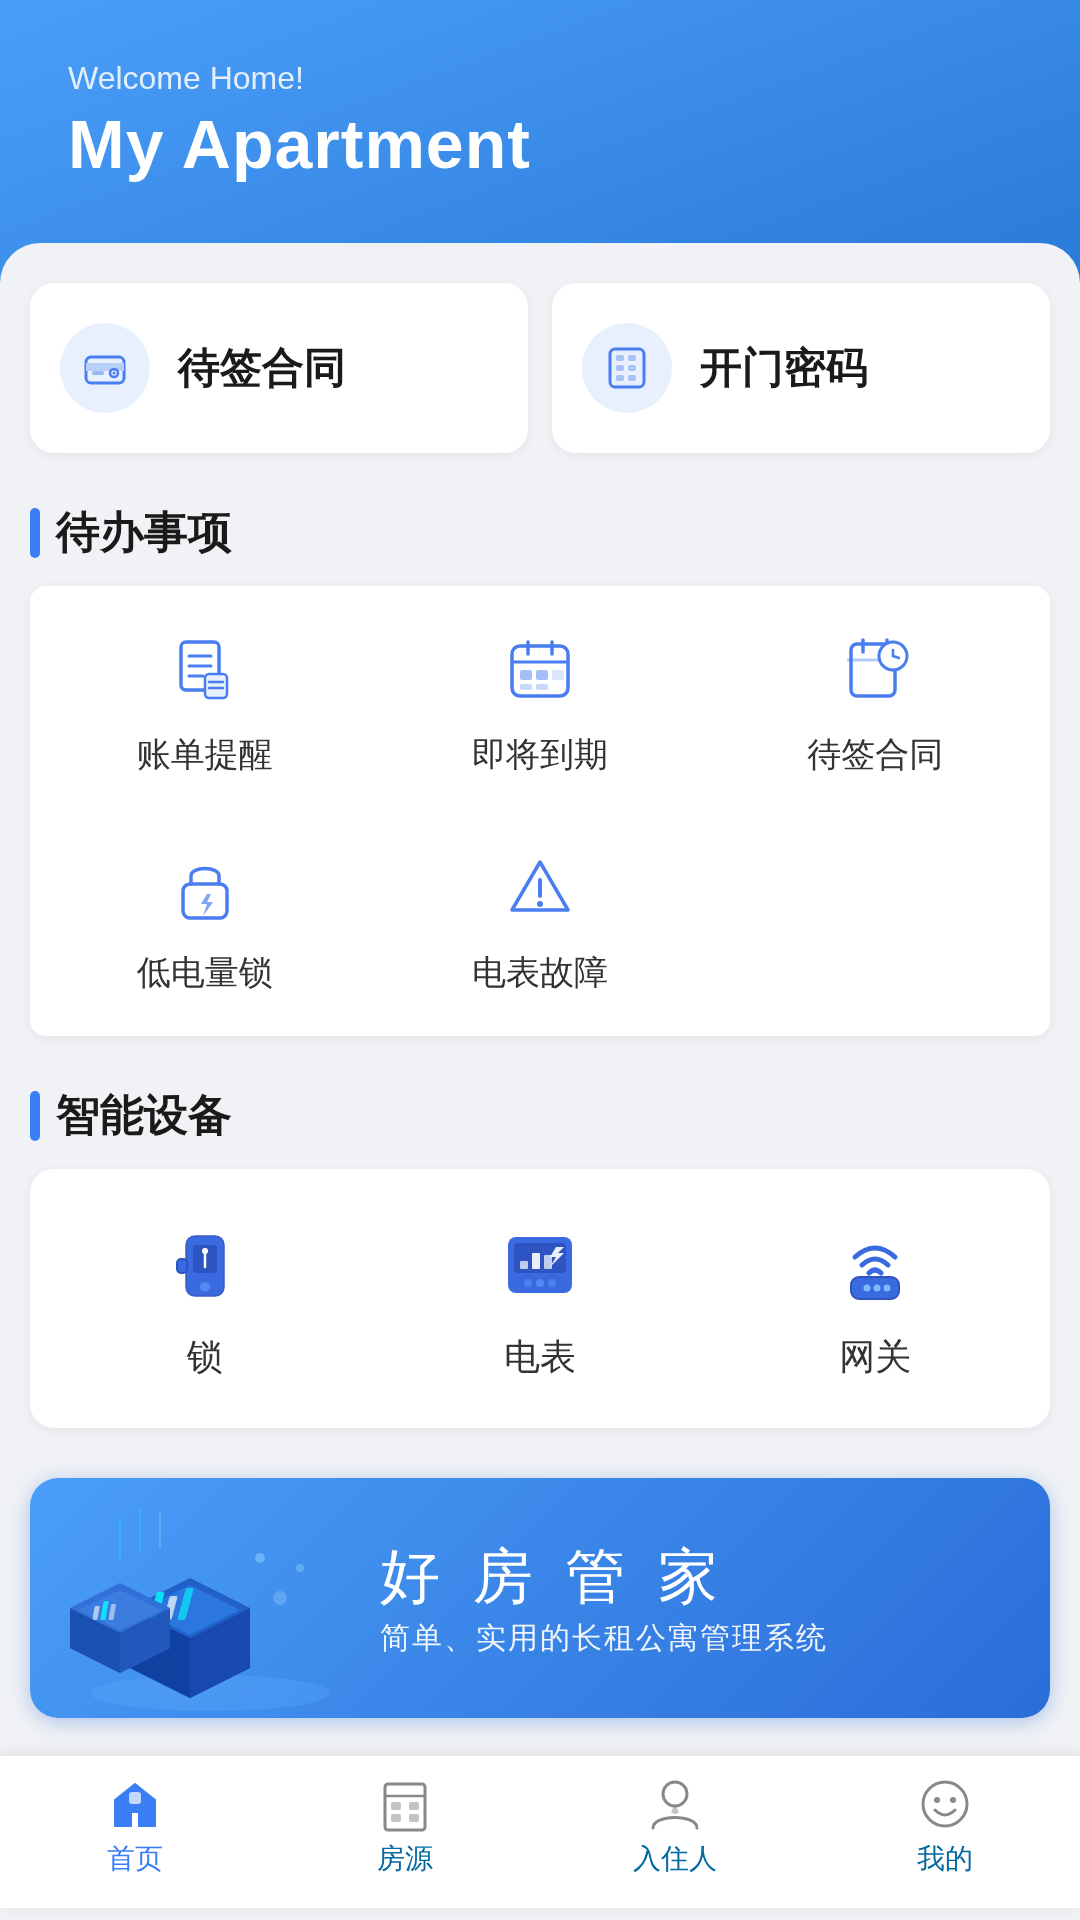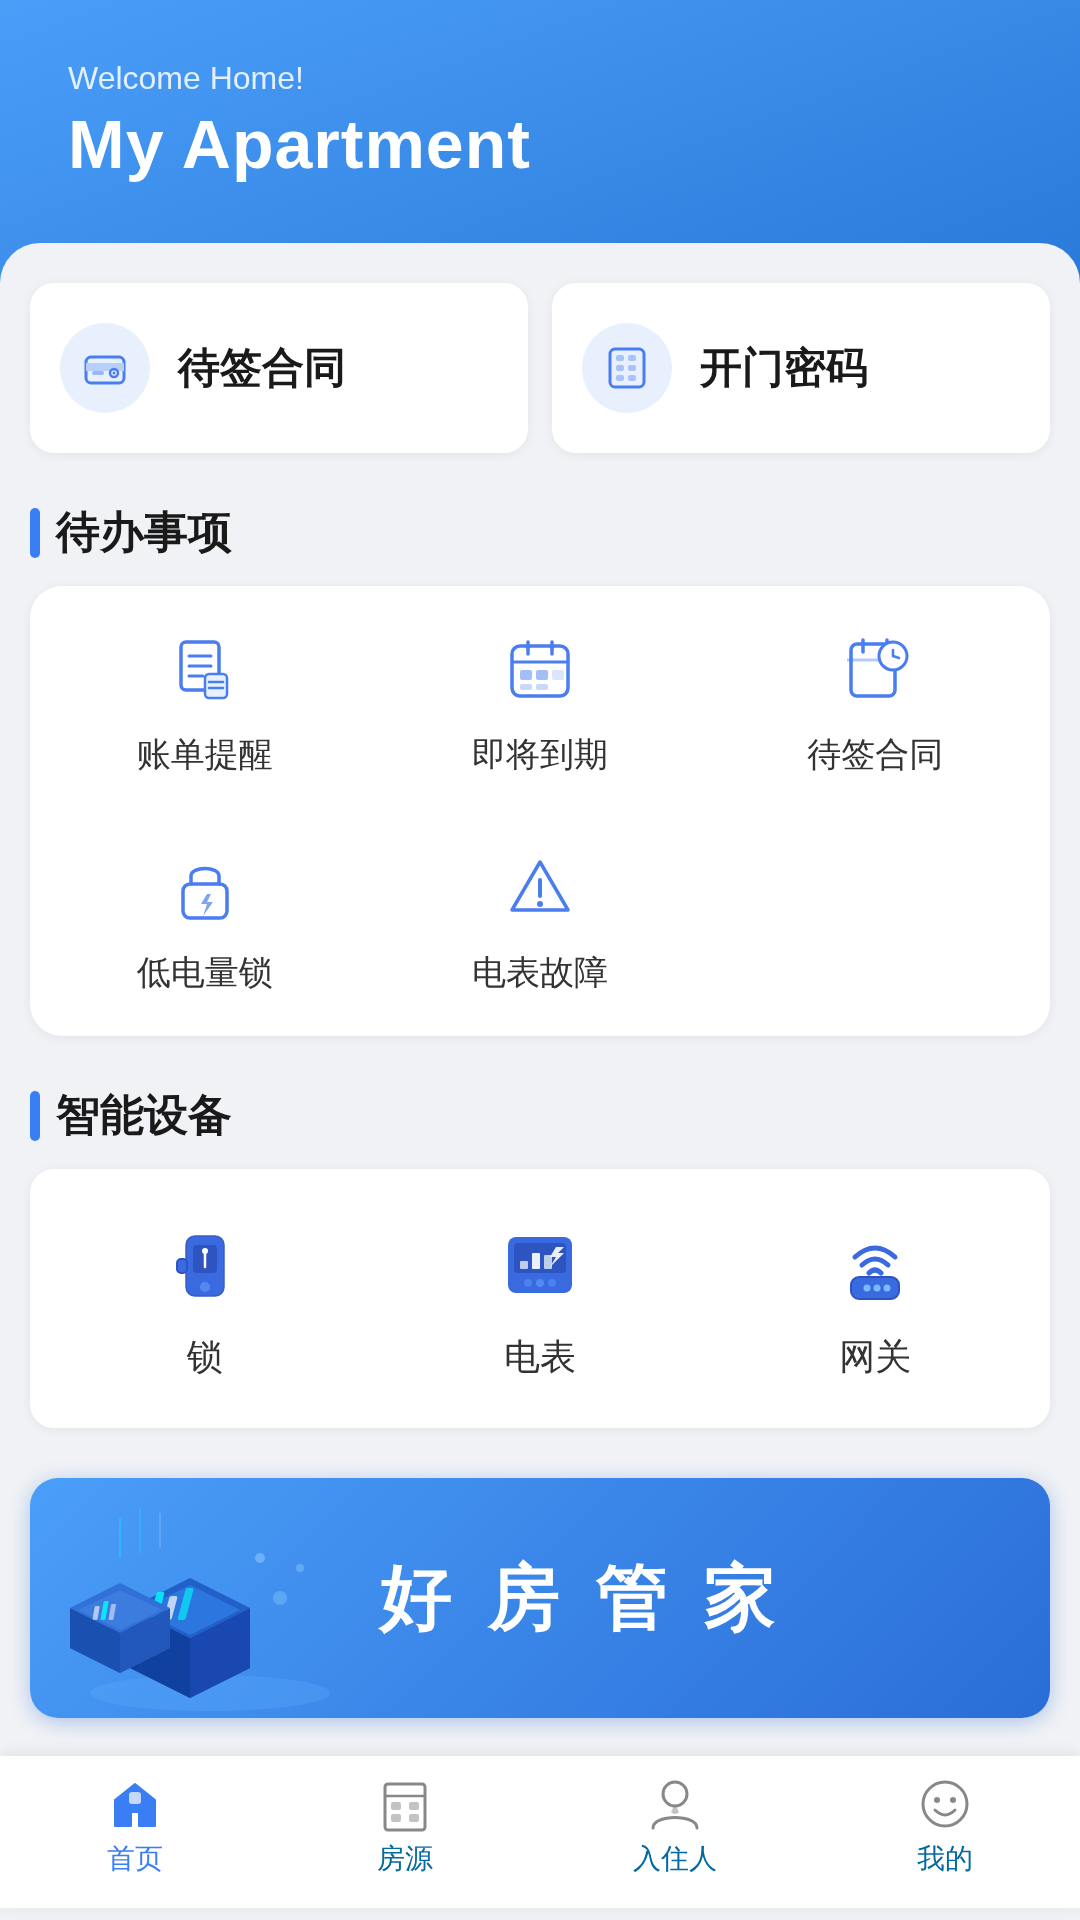--- a/index.html
+++ b/index.html
@@ -92,21 +92,21 @@
     .section-bar {
       width: 10px;
       height: 50px;
       background: #3a7ef5;
       border-radius: 5px;
     }
 
     
     .todo-grid {
       background: #ffffff;
-      border-radius: 32px;
+      border-radius: 16px;
       padding: 10px;
       display: grid;
       grid-template-columns: 1fr 1fr 1fr;
       gap: 6px;
       margin-bottom: 50px;
       box-shadow: 0 2px 12px rgba(0,0,0,0.06);
     }
     .todo-item {
       padding: 40px 20px 30px 20px;
       display: flex;
@@ -176,22 +176,22 @@
       padding: 20px 0 0 20px;
       position: relative;
       height: 240px;
     }
     .banner-text-area {
       flex: 1;
       padding: 30px 40px 30px 10px;
       color: white;
     }
     .banner-title {
-      font-size: 72px;
-      font-weight: 700;
+      font-size: 60px;
+      font-weight: 400;
       letter-spacing: 8px;
     }
     .banner-subtitle {
       font-size: 30px;
       opacity: 0.92;
       letter-spacing: 2px;
     }
 
     
     .entry-section-title {
@@ -459,20 +459,21 @@
         <line x1="80" y1="55" x2="80" y2="10" stroke="cyan" stroke-width="1.5" opacity="0.3"></line>
         <line x1="100" y1="50" x2="100" y2="15" stroke="white" stroke-width="1" opacity="0.3"></line>
 
         <circle cx="200" cy="60" r="5" fill="rgba(150,210,255,0.5)"></circle>
         <circle cx="220" cy="100" r="7" fill="rgba(150,210,255,0.35)"></circle>
         <circle cx="240" cy="70" r="4" fill="rgba(150,210,255,0.4)"></circle>
       </svg>
     </div>
     <div class="banner-text-area">
       <div class="banner-title">好 房 管 家</div>
+      <div class="banner-subtitle">简单、实用的长租公寓管理系统</div>
     </div>
   </div>
 
   <div class="entry-section-title">
     <div class="section-bar"></div>
     <span>今日概况</span>
   </div>
 
 </div>
 

